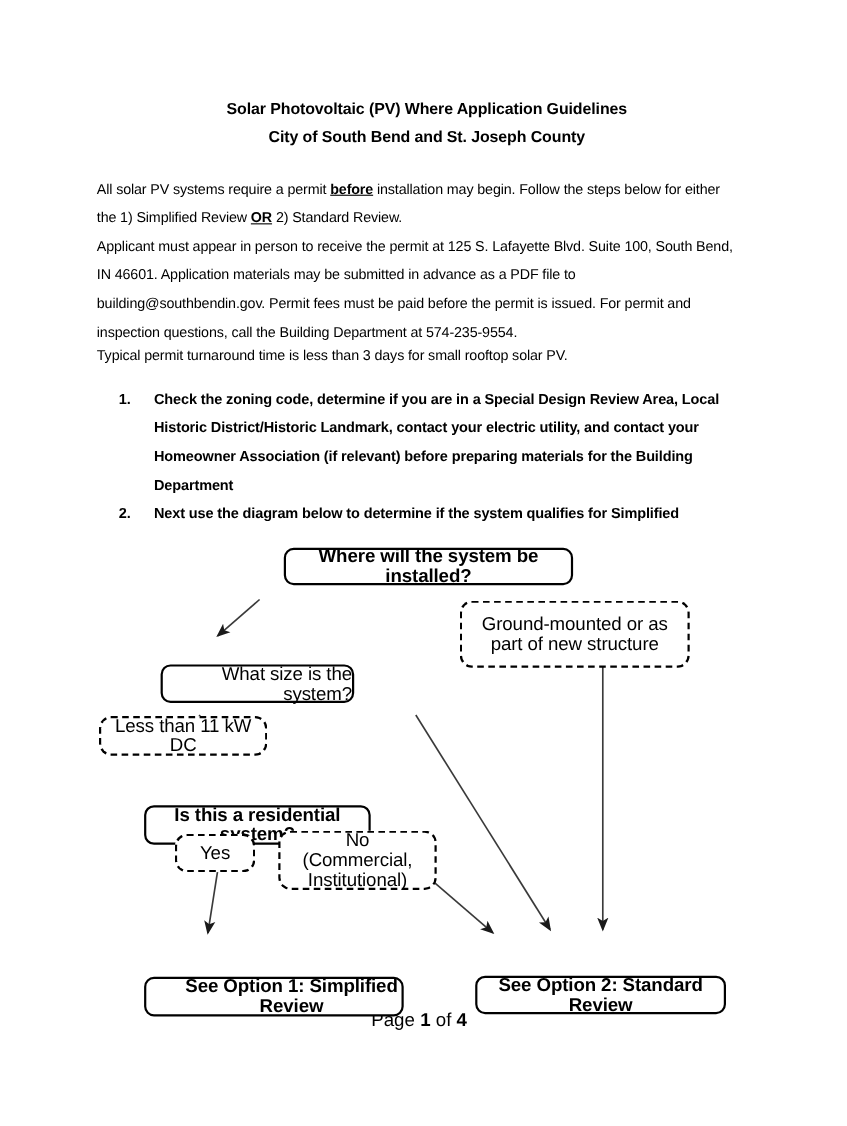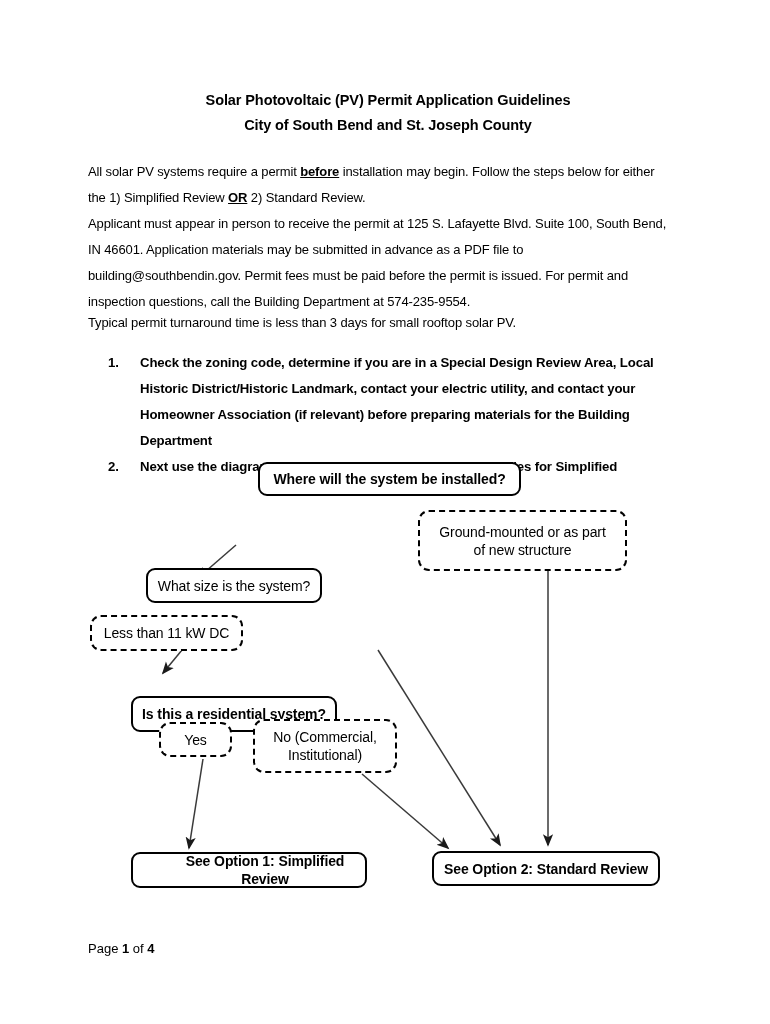--- a/index.html
+++ b/index.html
@@ -74,25 +74,26 @@
     width: 770px;
     height: 1024px;
   }
   .fbox {
     position: absolute;
     box-sizing: border-box;
     display: flex;
     align-items: center;
     justify-content: center;
     text-align: center;
-    font-size: 14px;
+    font-size: 17px;
     line-height: 18px;
     letter-spacing: -0.1px;
     background: #ffffff;
     z-index: 2;
+    margin-top: 36px;
   }
   .solid {
     border: 2.2px solid #000000;
     border-radius: 9px;
     font-weight: bold;
   }
   .solid.plain { font-weight: normal; text-align: right; }
   .dashed {
     border: 2.2px dashed #000000;
     border-radius: 11px;
@@ -103,34 +104,34 @@
     left: 0;
     top: 0;
     width: 770px;
     height: 1024px;
     z-index: 1;
     pointer-events: none;
   }
   .footer {
     position: absolute;
     left: 88px;
-    top: 941px;
+    top: 918px;
     width: 586px;
-    text-align: left;
-    font-size: 13px;
+    text-align: center;
+    font-size: 17px;
   }
   .footer b { font-weight: bold; }
 </style>
 </head>
 <body>
 
 <div class="page">
 
   <div class="title-block">
-    <div class="title-line">Solar Photovoltaic (PV) Permit Application Guidelines</div>
+    <div class="title-line">Solar Photovoltaic (PV) Where Application Guidelines</div>
     <div class="title-line">City of South Bend and St. Joseph County</div>
   </div>
 
   <div class="body-text p1"><span>All solar PV systems require a permit </span><u class="em">before</u><span> installation may begin. Follow the steps below for either the 1) Simplified Review </span><u class="em">OR</u><span> 2) Standard Review.</span></div>
 
   <div class="body-text p2">Applicant must appear in person to receive the permit at 125 S. Lafayette Blvd. Suite 100, South Bend, IN 46601. Application materials may be submitted in advance as a PDF file to building@southbendin.gov. Permit fees must be paid before the permit is issued. For permit and inspection questions, call the Building Department at 574-235-9554.</div>
 
   <div class="body-text p3">Typical permit turnaround time is less than 3 days for small rooftop solar PV.</div>
 
   <div class="list">

